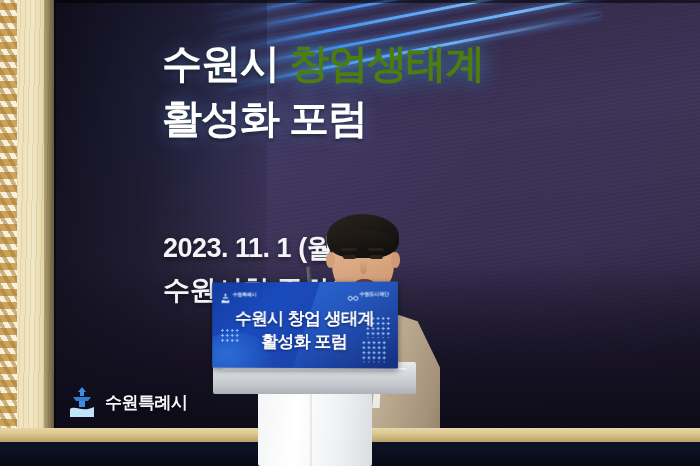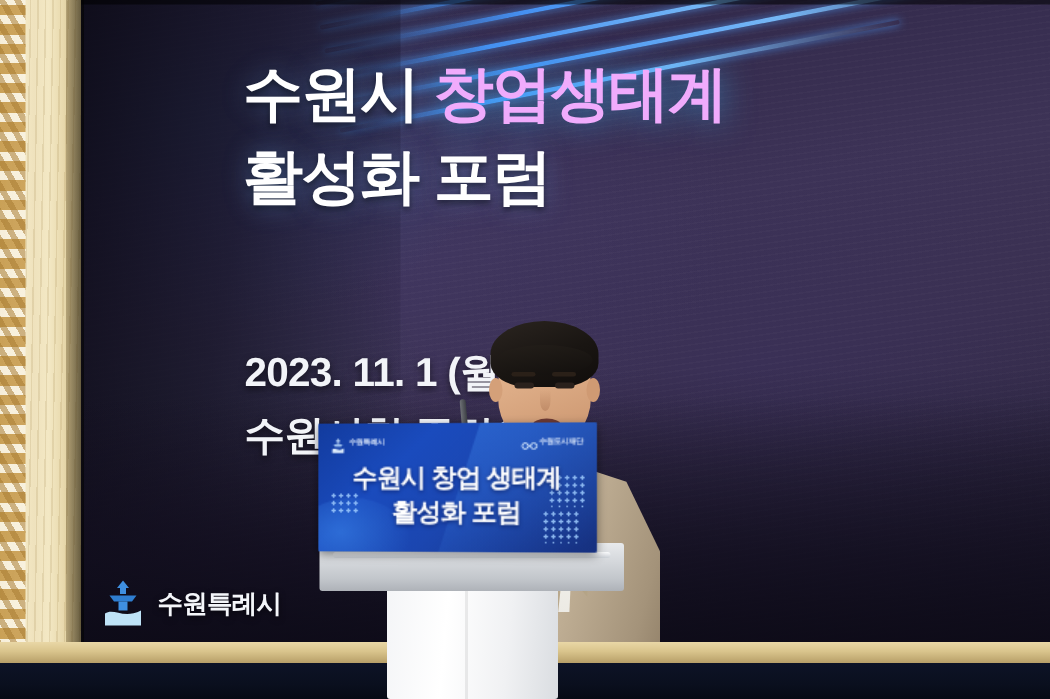--- a/index.html
+++ b/index.html
@@ -51,21 +51,21 @@
   }
 
   
   .slide-title{
     position:absolute;left:162px;top:36px;width:480px;
     font-size:40px;font-weight:700;line-height:1.38;
     letter-spacing:-1px;color:#ffffff;
     text-shadow:0 0 18px rgba(120,180,255,.35), 0 2px 4px rgba(0,0,0,.6);
     white-space:nowrap;
   }
-  .slide-title .accent{color:#f0abfc;text-shadow:0 0 22px rgba(60,180,245,.65);}
+  .slide-title .accent{color:#4d7c0f;text-shadow:0 0 22px rgba(60,180,245,.65);}
   .slide-sub{
     position:absolute;left:163px;top:228px;width:420px;
     font-size:27px;font-weight:600;line-height:1.55;color:#f2f4f8;
     letter-spacing:-.5px;text-shadow:0 2px 5px rgba(0,0,0,.55);
     white-space:nowrap;
   }
 
   
   .screen-logo{position:absolute;left:68px;top:386px;display:flex;align-items:center;gap:9px;}
   .screen-logo .mark{width:28px;height:32px;position:relative;}

